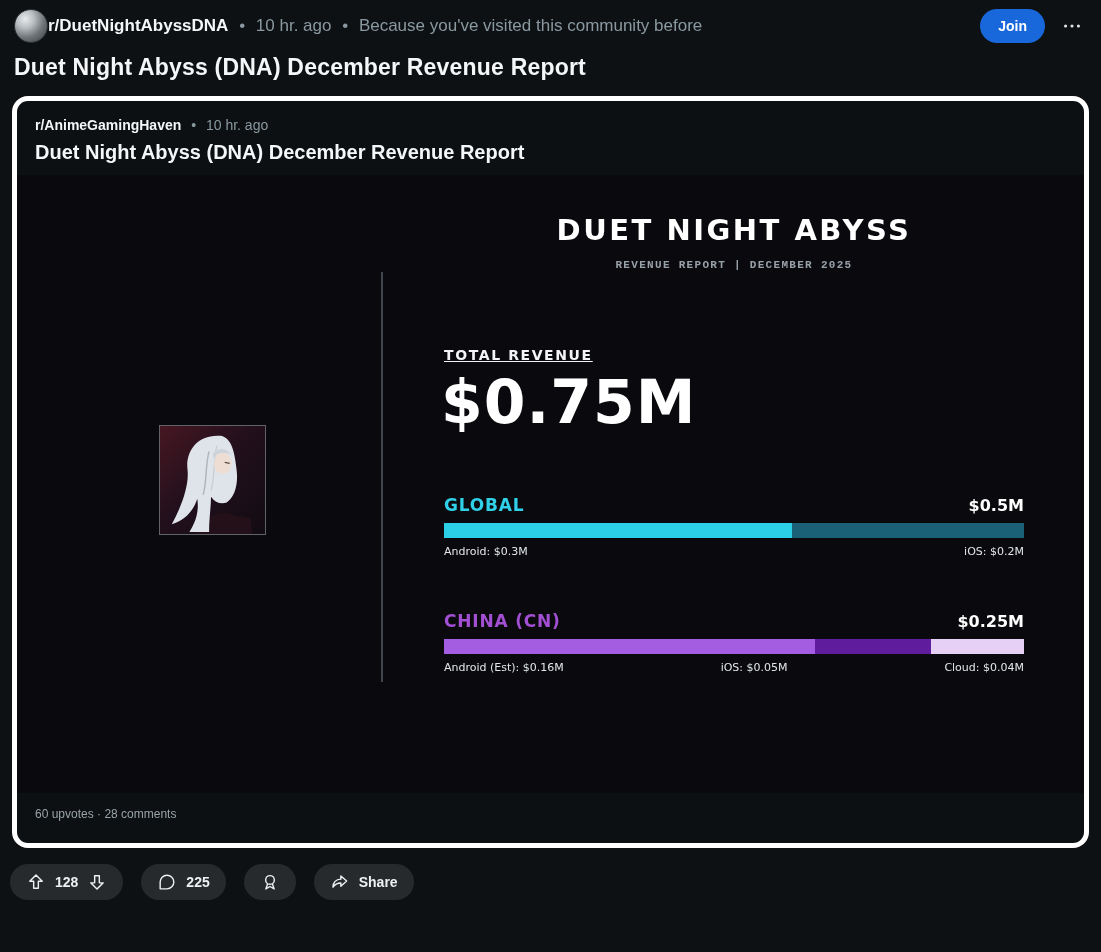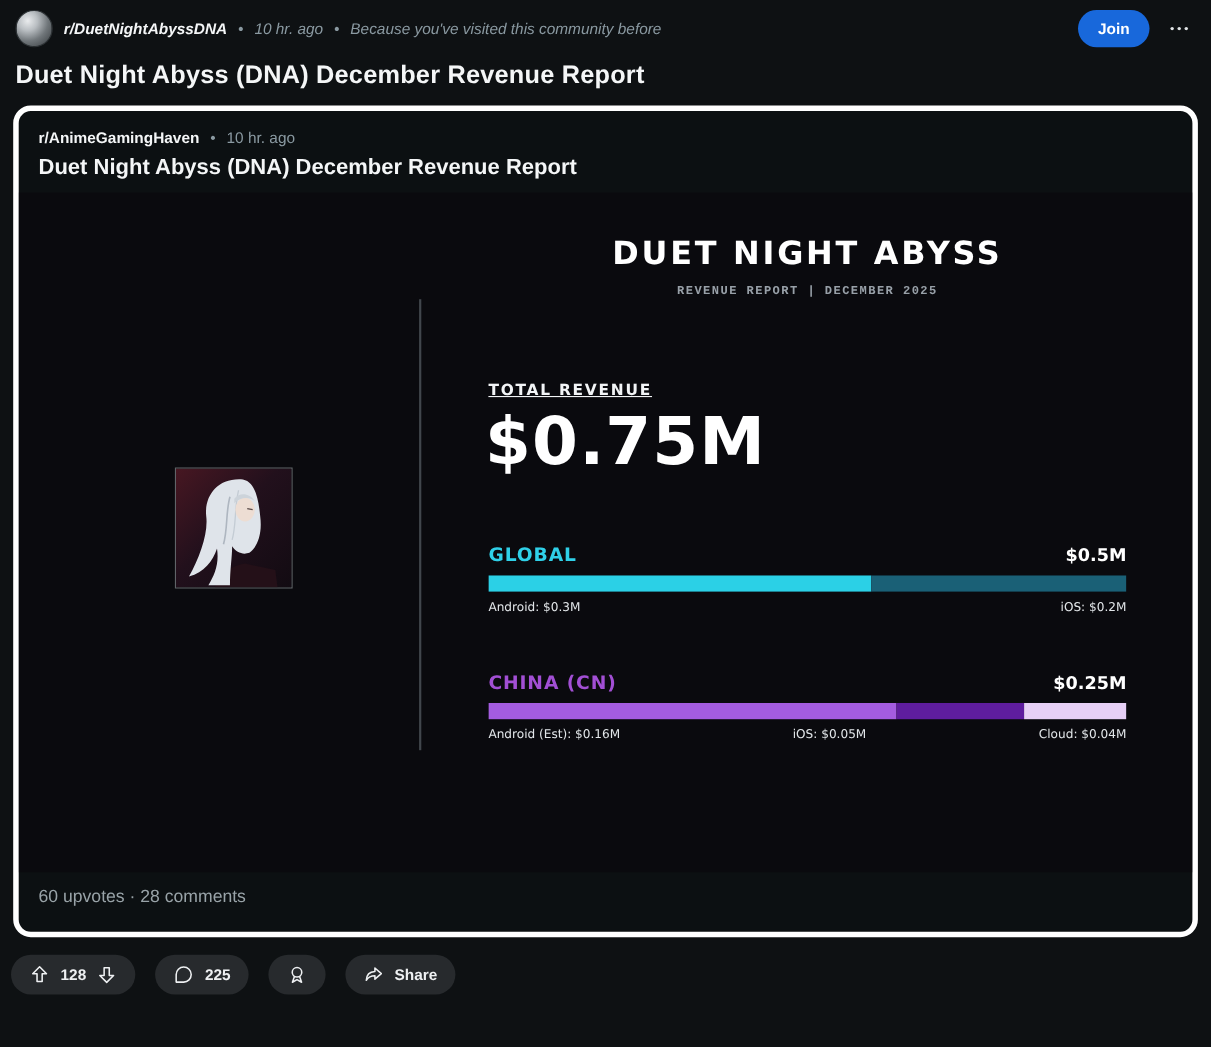--- a/index.html
+++ b/index.html
@@ -12,21 +12,21 @@
     overflow:hidden;
   }
 
   
   .post-header { display:flex; align-items:center; padding:9px 16px 4px 14px; }
   .avatar {
     width:34px; height:34px; border-radius:50%; flex:none;
     background: radial-gradient(circle at 32% 28%, #e9ebed 0%, #b9bec2 28%, #70767a 58%, #33383b 100%);
     border:1px solid #2c3134;
   }
-  .header-text { margin-left:10px; font-size:14px; white-space:nowrap;font-style:italic; }
+  .header-text { font-size:17px; white-space:nowrap; }
   .header-text > span { margin-right:6px; }
   .sub-name { font-weight:700; color:#f4f6f7; }
   .meta { color:#8a99a1; }
   .join-btn {
     margin-left:auto; border:none; cursor:pointer;
     background:#1868db; color:#ffffff;
     font-family:inherit; font-weight:700; font-size:14px;
     padding:9px 18px; border-radius:999px;
   }
   .overflow-btn { margin-left:14px; background:none; border:none; cursor:pointer; padding:6px 2px; display:flex; }
@@ -35,21 +35,21 @@
   .post-title { padding:7px 14px 3px; font-size:23px; font-weight:700; color:#f4f6f7; letter-spacing:0.2px; }
 
   
   .crosspost {
     margin:12px 12px 0; border:5px solid #ffffff; border-radius:16px;
     background:#0c1012; overflow:hidden;
   }
   .cp-header { padding:16px 18px 0; font-size:14px; white-space:nowrap; }
   .cp-header > span { margin-right:6px; }
   .cp-title { padding:8px 18px 11px; font-size:20px; font-weight:700; color:#f4f6f7; }
-  .cp-stats { padding:14px 18px 22px; font-size:16px; color:#99a3a8; }
+  .cp-stats { padding:14px 18px 22px; font-size:12px; color:#99a3a8; }
 
   
   .infographic {
     position:relative; height:618px; background:#0a0a0e;
     font-family:"DejaVu Sans", sans-serif; cursor:pointer;
   }
   .ig-header { position:absolute; left:427px; width:580px; top:38px; text-align:center; }
   .ig-title { font-size:29px; font-weight:800; letter-spacing:2.5px; color:#ffffff; }
   .ig-subtitle { margin-top:12px; font-size:11px; font-weight:700; letter-spacing:1.3px; color:#98a0a8;font-family:Liberation Mono, monospace; }
   .ig-divider { position:absolute; left:364px; top:97px; width:2px; height:410px; background:#41464c; }

